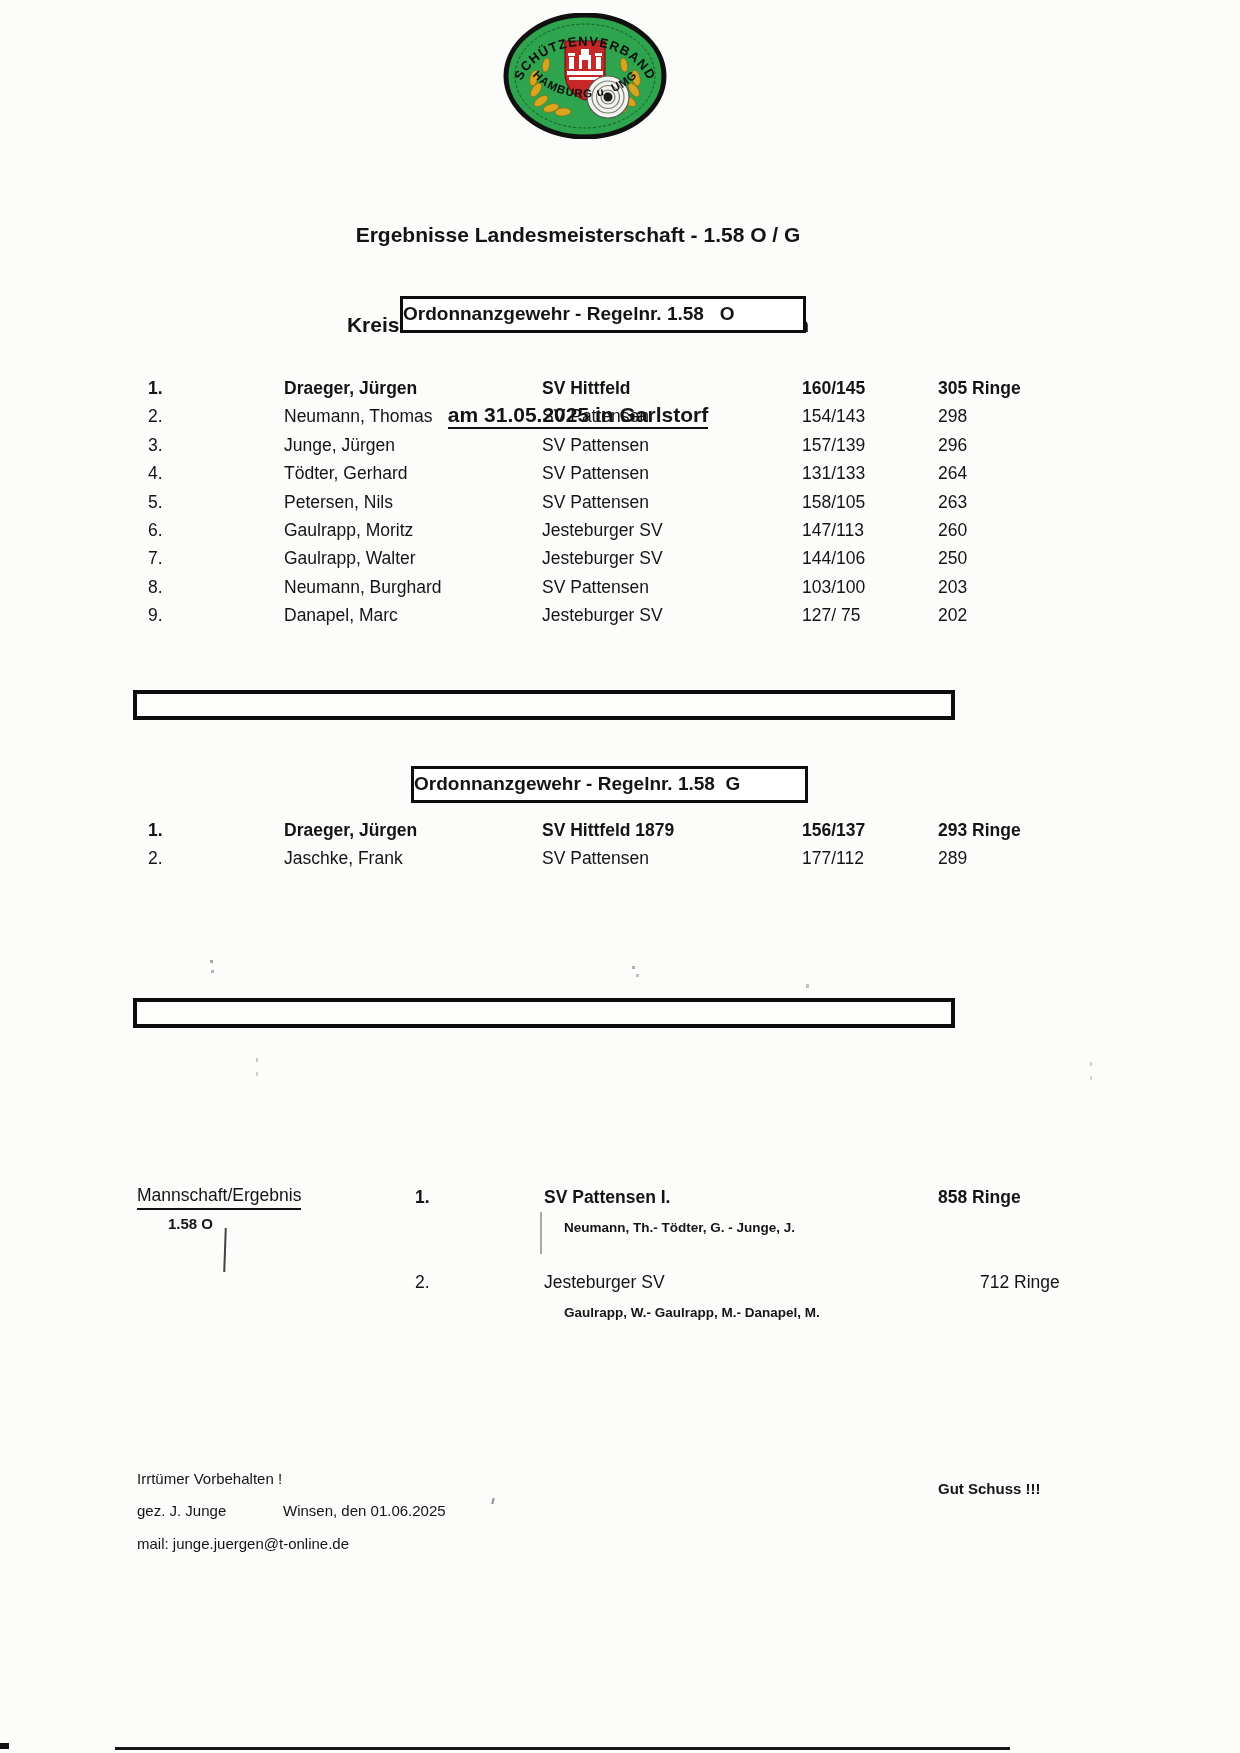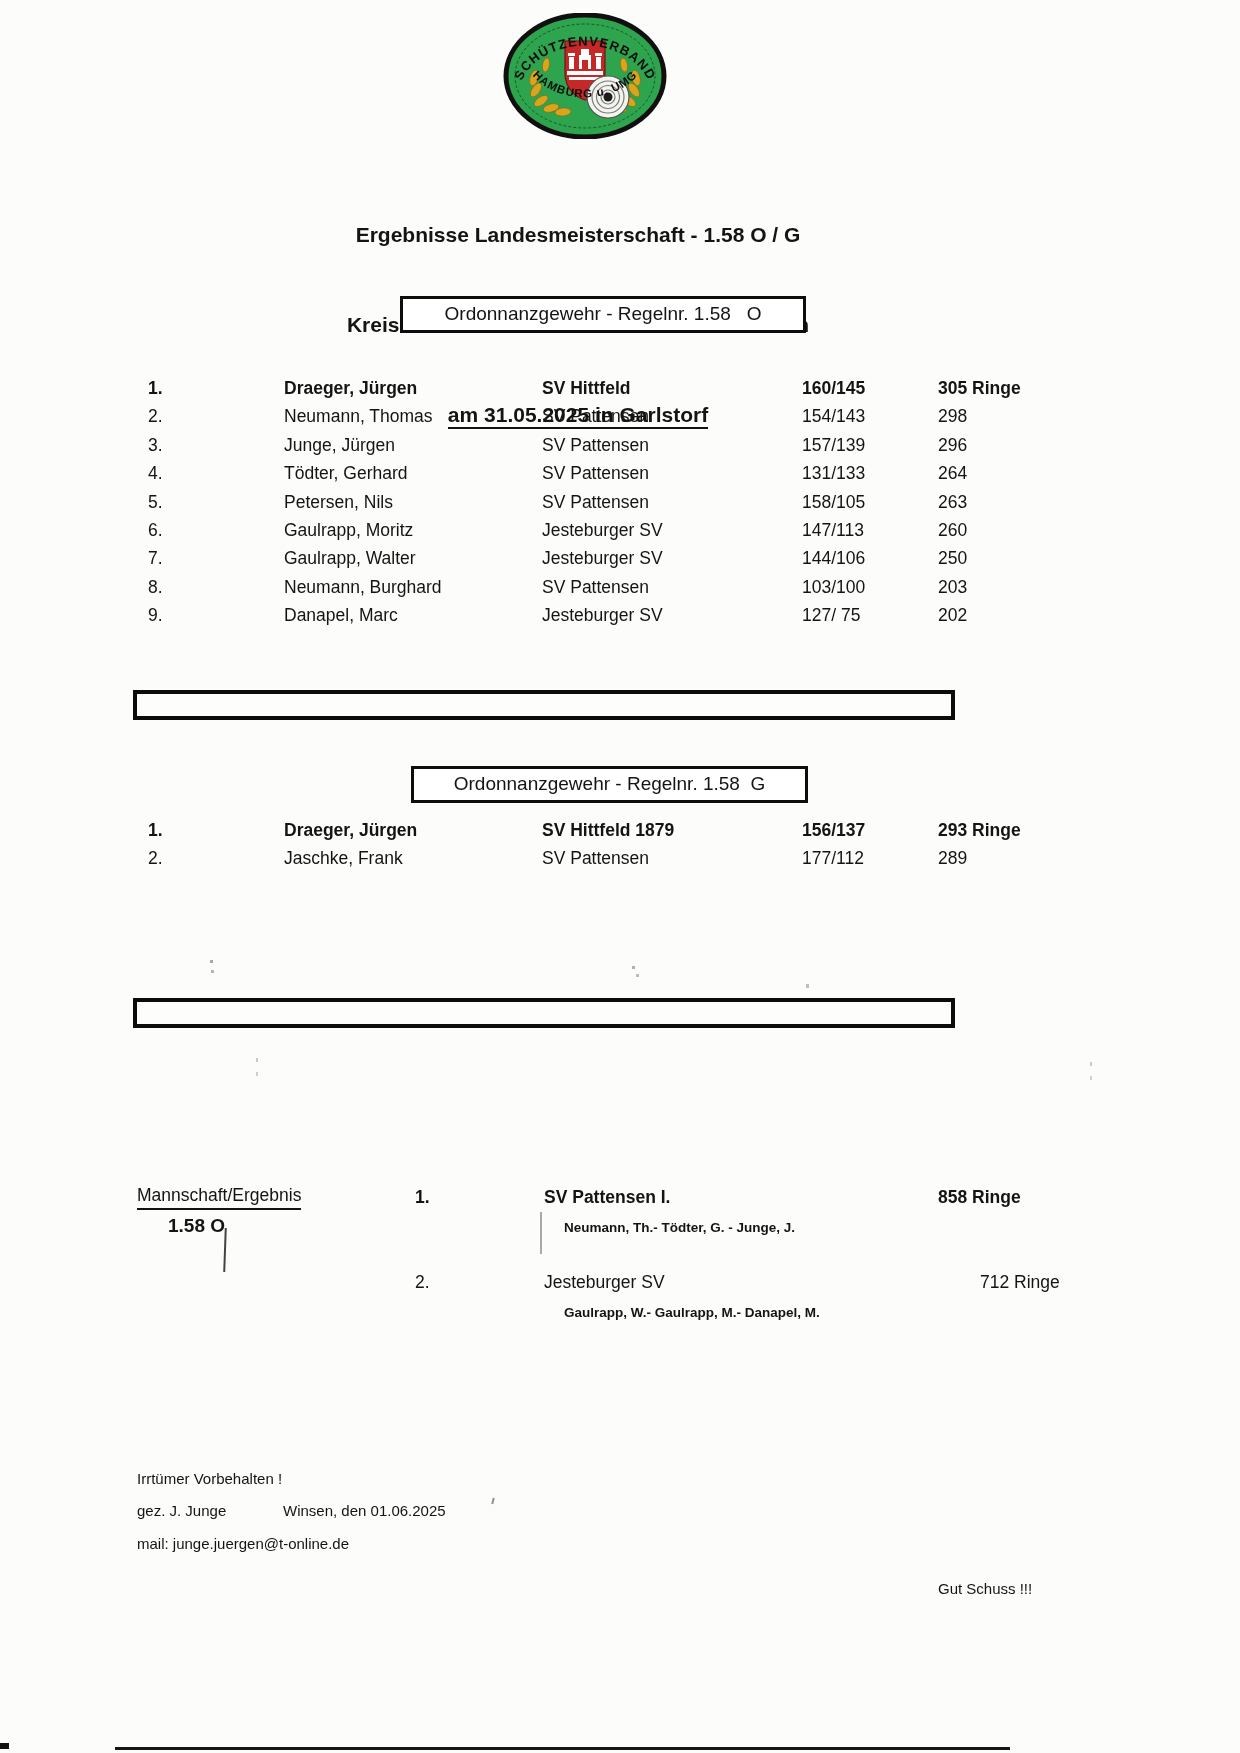--- a/index.html
+++ b/index.html
@@ -19,22 +19,22 @@
     position:absolute;left:0;top:160px;width:1156px;
     text-align:center;font-weight:bold;font-size:21px;line-height:30px;
     white-space:pre;
   }
   .title .u span{border-bottom:2.5px solid #111;padding-bottom:1px;}
   
   .secbox{
     position:absolute;
     border:3.5px solid #0d0d0d;
     background:#fff;
-    font-weight:normal;font-size:19px;
-    text-align:center;white-space:pre;
+    font-weight:bold;font-size:19px;
+    white-space:pre;
     padding:4px 0 5px 0;
   }
   .box-o{left:400px;top:296px;width:400px;}
   .box-g{left:405px;top:766px;width:391px;margin-left:6px;}
   
   .rtable{position:absolute;left:148px;width:960px;font-size:17.5px;}
   .rtable{top:374px;}
   .rtable.tbl-g{top:816px;}
   .rrow{
     display:grid;
@@ -49,21 +49,21 @@
     border:4px solid #0c0c0c;background:#fdfdfc;
   }
   .box-a{top:690px;}
   .box-b{top:998px;}
   
   .team-label{
     position:absolute;left:137px;top:1185px;
     font-size:17.5px;font-weight:normal;
     border-bottom:2.5px solid #111;padding-bottom:2px;
   }
-  .team-sublabel{position:absolute;left:168px;top:1215px;font-size:19px;font-weight:bold;}
+  .team-sublabel{position:absolute;left:168px;top:1215px;font-size:15px;font-weight:bold;}
   .t-rank,.t-name,.t-rings{position:absolute;font-size:17.5px;}
   .t-members{position:absolute;font-size:13.5px;font-weight:bold;white-space:pre;padding-left:20px;}
   .tbold{font-weight:bold;}
   
   .f-line{position:absolute;font-size:15px;}
   
   .art{position:absolute;pointer-events:none;}
   .scan-line{position:absolute;left:115px;top:1747px;width:895px;height:3px;background:#161616;}
   .scan-nub{position:absolute;left:0;top:1743px;width:9px;height:6px;background:#111;}
 </style>
@@ -166,21 +166,21 @@
       <div class="t-members" style="left: 544px; top: 1220px;">Neumann, Th.- Tödter, G. - Junge, J.</div>
       <div class="t-rank" style="left: 415px; top: 1272px;">2.</div>
       <div class="t-name" style="left: 544px; top: 1272px;">Jesteburger SV</div>
       <div class="t-rings" style="left: 938px; top: 1272px; margin-left: 42px;">712 Ringe</div>
       <div class="t-members" style="left: 544px; top: 1305px;">Gaulrapp, W.- Gaulrapp, M.- Danapel, M.</div>
     </div>
 
   <div class="f-line" style="left:137px;top:1470px;">Irrtümer Vorbehalten !</div>
   <div class="f-line" style="left:137px;top:1502px;">gez. J. Junge</div>
   <div class="f-line" style="left:283px;top:1502px;">Winsen, den 01.06.2025</div>
-  <div class="f-line" style="left:938px;top:1580px;">Gut Schuss !!!</div>
+  <div class="f-line" style="left:938px;top:1480px;font-weight:bold;">Gut Schuss !!!</div>
   <div class="f-line" style="left:137px;top:1535px;">mail: junge.juergen@t-online.de</div>
 
   <div class="art" style="left:224px;top:1228px;width:2px;height:44px;background:#222;opacity:.85;transform:rotate(2deg);"></div>
   <div class="art" style="left:540px;top:1212px;width:1.5px;height:42px;background:#555;opacity:.5;"></div>
   <div class="art" style="left:210px;top:960px;width:3px;height:3px;background:#a8a8a8;"></div>
   <div class="art" style="left:211px;top:970px;width:3px;height:3px;background:#b5b5b5;"></div>
   <div class="art" style="left:632px;top:966px;width:3px;height:3px;background:#b0b0b0;"></div>
   <div class="art" style="left:636px;top:974px;width:3px;height:3px;background:#bdbdbd;"></div>
   <div class="art" style="left:806px;top:984px;width:3px;height:4px;background:#c0c0c0;"></div>
   <div class="art" style="left:492px;top:1498px;width:2px;height:6px;background:#909090;transform:rotate(15deg);"></div>

